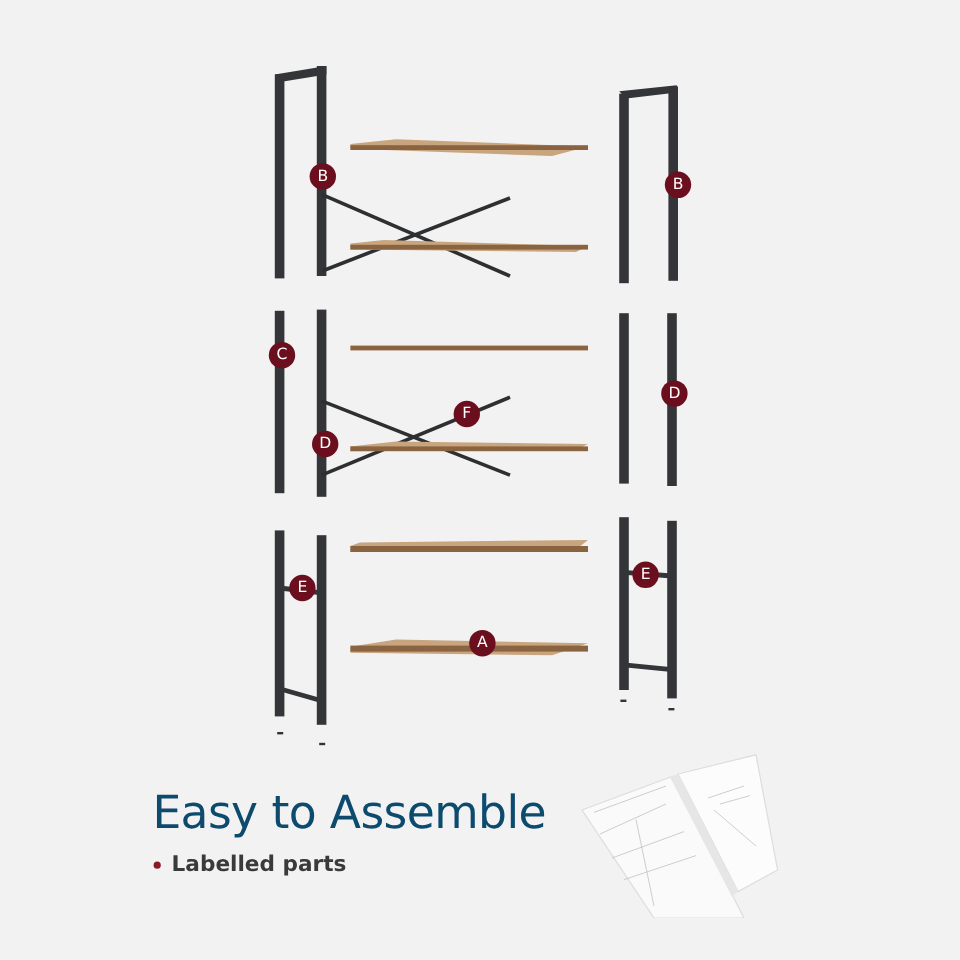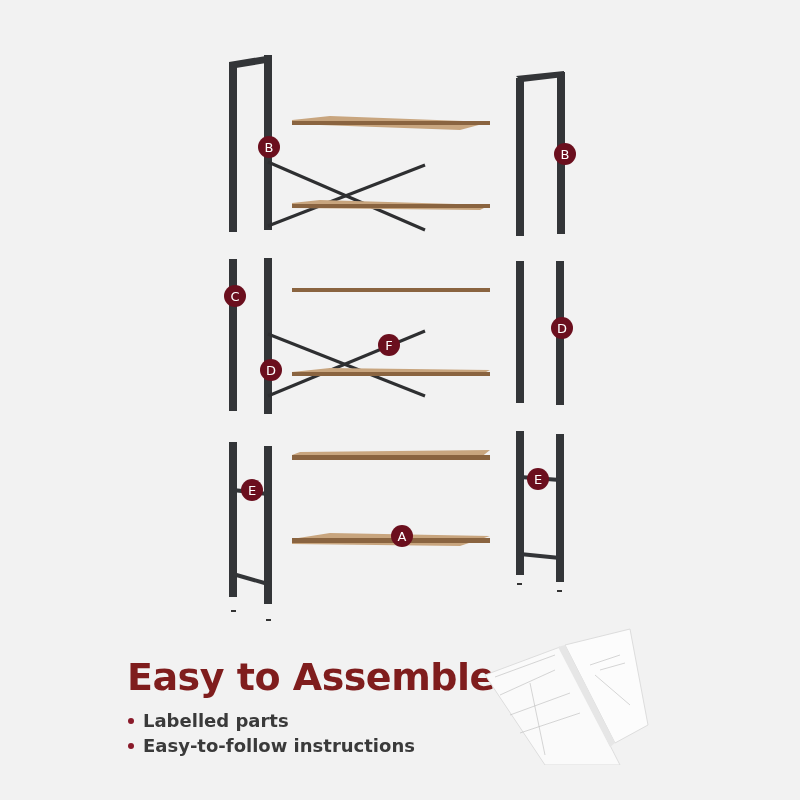--- a/index.html
+++ b/index.html
@@ -1,18 +1,18 @@
 <!DOCTYPE html>
 <html><head>
 <meta charset="utf-8">
 <style>
   html, body { margin:0; padding:0; }
   body { width:800px; height:800px; background:#f2f2f2; position:relative; overflow:hidden; font-family:"DejaVu Sans", sans-serif; }
   #diagram { position:absolute; left:0; top:0; width:800px; height:640px; }
-  .title { position:absolute; left:127px; top:655px; font-size:38px; color:#7f1d1d; letter-spacing:-0.5px; font-weight:bold; }
+  .title { position:absolute; left:127px; top:655px; font-size:38px; color:#0c4a6e; letter-spacing:-0.5px; font-weight:normal; }
   .bullets { position:absolute; left:128px; top:708px; margin:0; padding:0; list-style:none; }
   .bullets li { font-size:18px; color:#3a3a3a; line-height:25px; display:flex; align-items:center;font-weight:bold; }
   .bullets .dot { display:inline-block; width:6px; height:6px; border-radius:50%; background:#8a1a2a; margin-right:9px; }
   #manual { position:absolute; left:470px; top:615px; width:180px; height:150px; }
   .badge-text { font-family:"DejaVu Sans", sans-serif; font-size:13px; fill:#fff; text-anchor:middle; dominant-baseline:central; }
 </style>
 </head>
 <body>
 
 <svg id="diagram" viewBox="0 0 800 640" xmlns="http://www.w3.org/2000/svg">
@@ -123,24 +123,20 @@
       <text class="badge-text" x="402" y="536">A</text>
     </g>
 </svg>
 
 <div class="title">Easy to Assemble</div>
 <ul class="bullets">
   <li>
       <span class="dot"></span>
       <span>Labelled parts</span>
     </li>
-  <li>
-      <span class="dot"></span>
-      <span>Easy-to-follow instructions</span>
-    </li>
 </ul>
 
 <svg id="manual" viewBox="0 0 180 150" xmlns="http://www.w3.org/2000/svg">
   <polygon points="15,60 90,32 150,150 75,150" fill="#fafafa" stroke="#ddd"></polygon>
   <polygon points="95,30 160,14 178,110 145,128" fill="#fcfcfc" stroke="#ddd"></polygon>
   <polygon points="88,32 95,30 145,128 140,132" fill="#e6e6e6"></polygon>
   <g stroke="#bbb" stroke-width="0.6" fill="none">
     <line x1="25" y1="62" x2="85" y2="40"></line>
     <line x1="30" y1="80" x2="85" y2="55"></line>
     <line x1="40" y1="100" x2="100" y2="78"></line>

